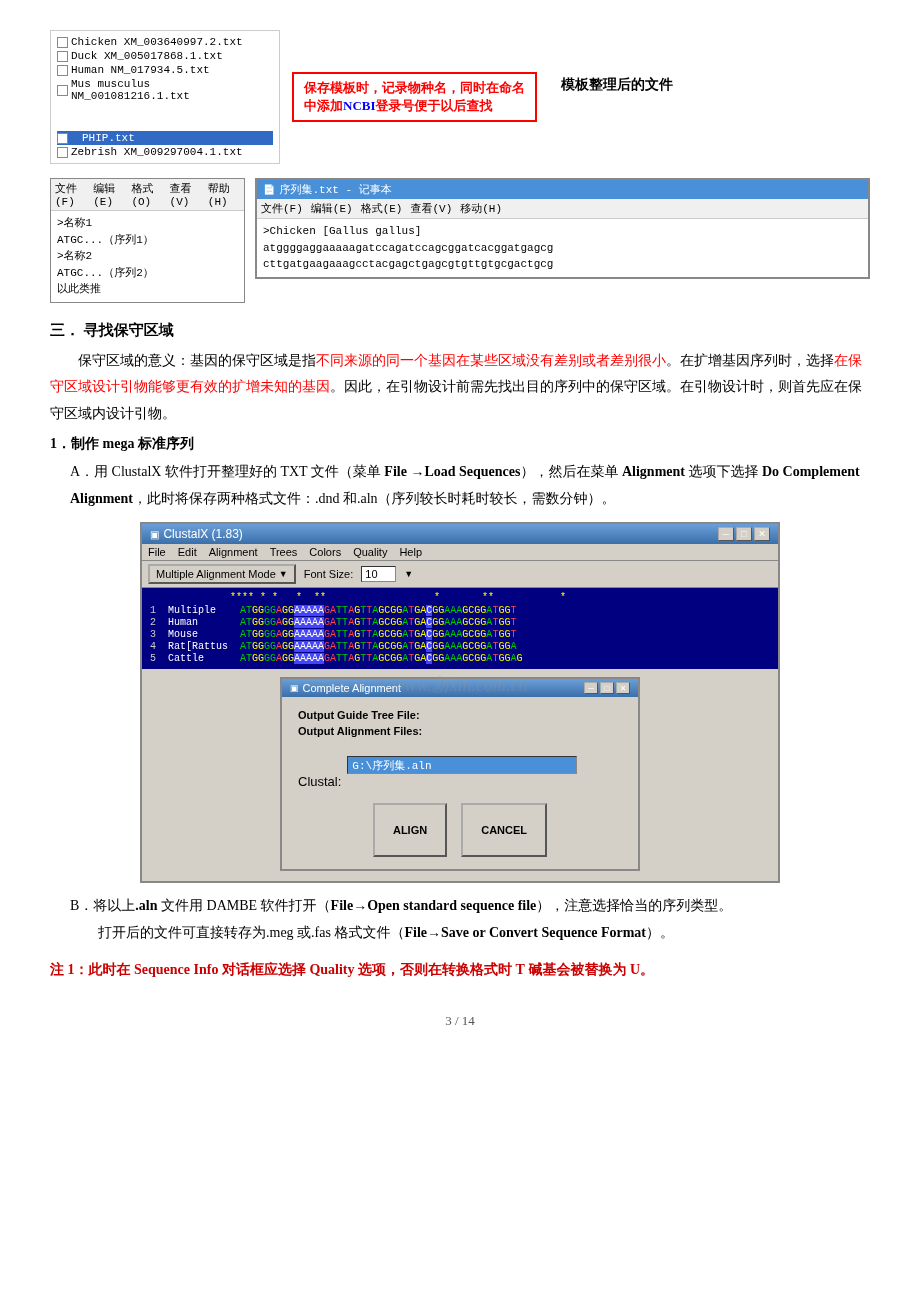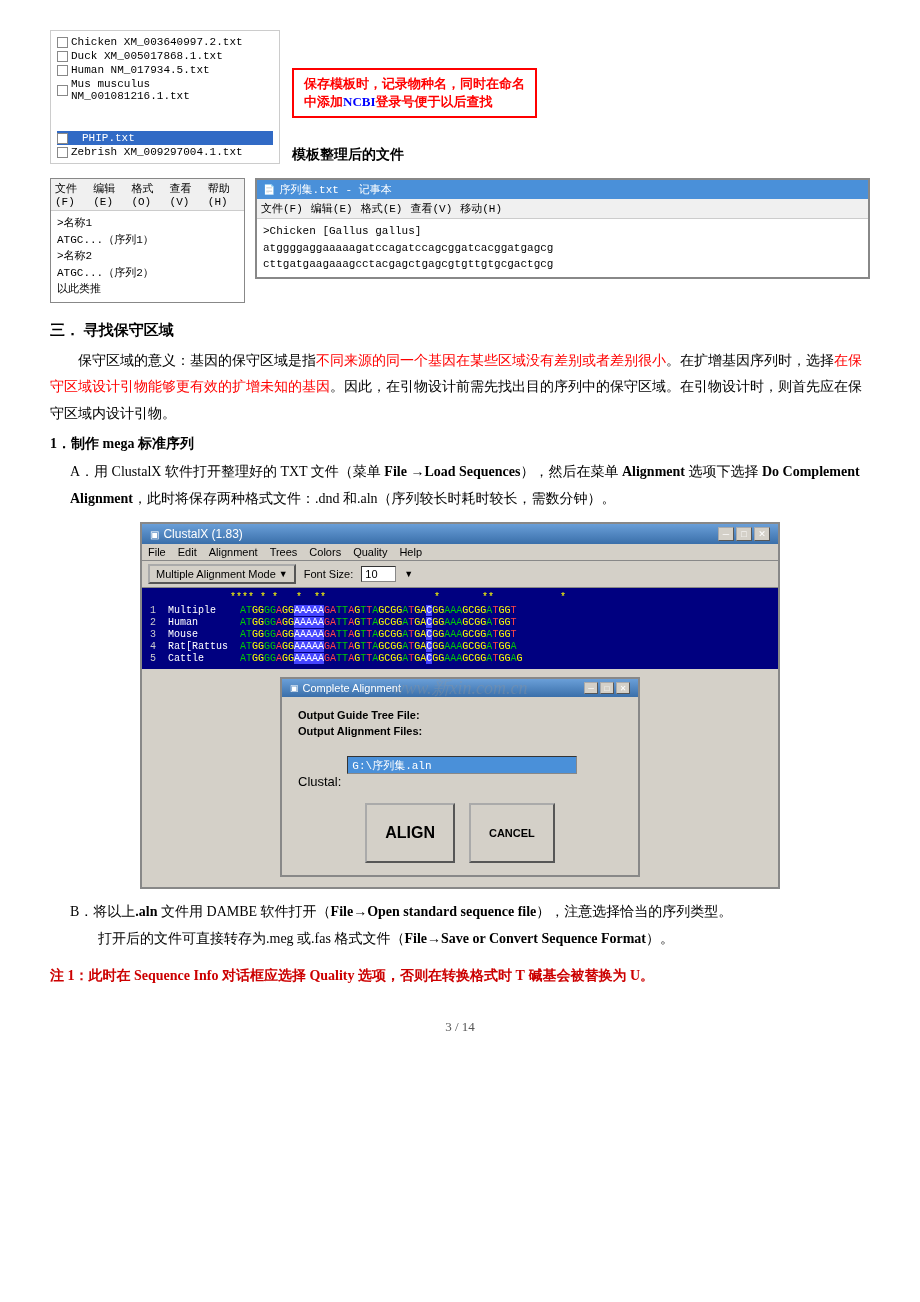--- a/index.html
+++ b/index.html
@@ -9,21 +9,21 @@
       color: #000;
       font-size: 14px;
       padding: 30px 50px;
       max-width: 920px;
       margin: 0 auto;
     }
   </style>
 </head>
 <body>
 
-<div style="display:flex; gap:12px; margin-bottom:14px; align-items:flex-end;">
+<div style="display:flex; gap:12px; margin-bottom:14px; align-items:center;">
 
   <div style="border:1px solid #ccc; padding:4px 6px; width:230px; font-size:12px; font-family:'Courier New',monospace; background:#fff; flex-shrink:0;">
     <div style="display:flex;align-items:center;gap:3px;padding:1px 0;">
       <div style="width:11px;height:11px;border:1px solid #888;background:#fff;display:inline-block;flex-shrink:0;"></div>
       <span style="font-size:11px;">Chicken  XM_003640997.2.txt</span>
     </div>
     <div style="display:flex;align-items:center;gap:3px;padding:1px 0;">
       <div style="width:11px;height:11px;border:1px solid #888;background:#fff;display:inline-block;flex-shrink:0;"></div>
       <span style="font-size:11px;">Duck XM_005017868.1.txt</span>
     </div>
@@ -38,21 +38,21 @@
     <div style="display:flex;align-items:center;gap:14px;padding:1px 0;background:#316AC5;color:#fff;margin-top:28px;">
       <div style="width:11px;height:11px;border:1px solid #888;background:#fff;display:inline-block;flex-shrink:0;"></div>
       <span style="font-size:11px;">PHIP.txt</span>
     </div>
     <div style="display:flex;align-items:center;gap:3px;padding:1px 0;">
       <div style="width:11px;height:11px;border:1px solid #888;background:#fff;display:inline-block;flex-shrink:0;"></div>
       <span style="font-size:11px;">Zebrish XM_009297004.1.txt</span>
     </div>
   </div>
 
-  <div style="display:flex;flex-direction:column;gap:24px;flex:1;">
+  <div style="display:flex;flex-direction:row;gap:24px;flex:1;">
     <div style="border:2px solid #FF0000;padding:5px 10px;font-size:13px;color:#FF0000;font-weight:bold;display:inline-block;align-self:flex-start;">
       <span>保存模板时，记录物种名，同时在命名</span><br>
       <span>中添加<span style="color:#0000FF;font-weight:900;">NCBI</span></span><span>登录号便于以后查找</span>
     </div>
     <div style="margin-top:4px;">
       <span style="font-size:14px;font-weight:bold;color:#000;">模板整理后的文件</span>
     </div>
   </div>
 </div>
 
@@ -194,21 +194,21 @@
         </div>
       </div>
       <div style="padding:12px 16px;">
         <div style="font-weight:bold;margin-bottom:4px;font-size:11px;">Output Guide Tree File:</div>
         <div style="font-weight:bold;margin-bottom:4px;font-size:11px;">Output Alignment Files:</div>
         <div style="display:flex;align-items:center;gap:6px;margin-bottom:6px;">
           <span style="font-size:13px;margin-top:33px;">Clustal:</span>
           <input type="text" style="border: 1px inset rgb(136, 136, 136); background: rgb(74, 144, 217); color: rgb(255, 255, 255); padding: 2px 4px; width: 230px; font-size: 11px; font-family: &quot;Courier New&quot;, monospace;" value="G:\序列集.aln">
         </div>
         <div style="display:flex;gap:14px;justify-content:center;margin-top:14px;">
-          <button style="background:#d4d0c8;border:2px outset #aaa;padding:19px 18px;font-size:16px;font-weight:bold;cursor:pointer;min-width:70px;">ALIGN</button>
+          <button style="background:#d4d0c8;border:2px outset #aaa;padding:19px 18px;font-size:11px;font-weight:bold;cursor:pointer;min-width:70px;">ALIGN</button>
           <button style="background:#d4d0c8;border:2px outset #aaa;padding:4px 18px;font-size:11px;font-weight:bold;cursor:pointer;min-width:70px;">CANCEL</button>
         </div>
       </div>
     </div>
 
   </div>
 
   <div style="position:absolute;top:45%;left:50%;transform:translate(-50%,-50%);color:rgba(150,150,150,0.35);font-size:18px;font-style:italic;pointer-events:none;white-space:nowrap;">www.新xin.com.cn</div>
 </div>
 

